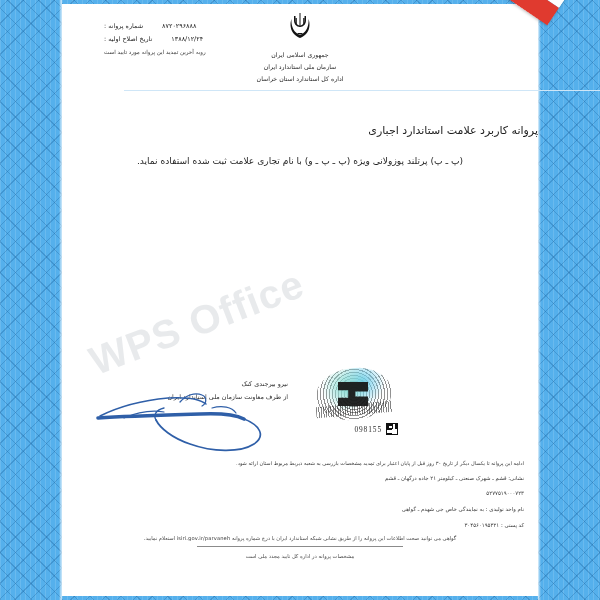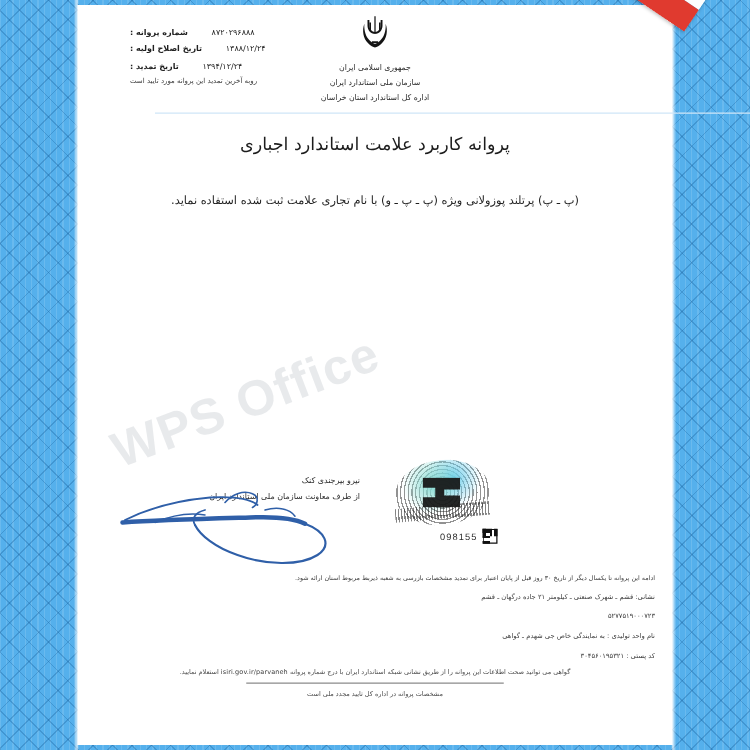--- a/index.html
+++ b/index.html
@@ -108,36 +108,36 @@
     width: 170px;
     text-align: left;
     direction: rtl;
   }
   .hdr-left .row {
     font-size: 6.4px;
     color: #2b2b2b;
     line-height: 2.1;
     white-space: nowrap;
   }
-  .hdr-left .row .lbl { color: #222; font-weight: bold; }
+  .hdr-left .row .lbl { color: #222; }
   .hdr-left .row .val { color: #222; letter-spacing: 0.4px; margin-left: 17px; }
   .hdr-left .sub {
     font-size: 5.6px;
     color: #3a3a3a;
     margin-top: 2px;
     white-space: nowrap;
   }
 
   
   .doc-title {
     position: absolute;
-    left: 0; top: 104px;
+    left: 0; top: 120px;
     width: 100%;
-    text-align: center;
-    font-size: 14px;
+    text-align: right;
+    font-size: 11px;
     color: #1c1c1c;
     letter-spacing: 0.4px;
   }
 
   
   .body-block {
     position: absolute;
     left: 14px; top: 140px;
     width: 448px;
     direction: rtl;
@@ -222,21 +222,21 @@
     background-color: #ffffff;
     background-image:
       linear-gradient(90deg, #111 0 25%, transparent 25% 50%, #111 50% 62%, transparent 62% 75%, #111 75% 100%),
       linear-gradient(0deg,  #111 0 20%, transparent 20% 40%, #111 40% 55%, transparent 55% 72%, #111 72% 100%);
     background-size: 100% 50%, 50% 100%;
     background-position: 0 0, 0 0;
     background-repeat: no-repeat;
     box-shadow: inset 0 0 0 1px #111;
   }
   .serial-num {
-    font-family: Liberation Sans, sans-serif;
+    font-family: Liberation Serif, serif;
     font-size: 7.4px;
     color: #2b2b2b;
     letter-spacing: 0.9px;
   }
 
   
   .sign-block {
     position: absolute;
     left: 36px; top: 374px;
     width: 190px;
@@ -339,24 +339,20 @@
 
       <div class="hdr-left">
         <div class="row">
           <span class="val">۸۷۲۰۲۹۶۸۸۸</span>
           <span class="lbl">شماره پروانه :</span>
         </div>
         <div class="row">
           <span class="val">۱۳۸۸/۱۲/۲۴</span>
           <span class="lbl">تاریخ اصلاح اولیه :</span>
         </div>
-        <div class="row">
-          <span class="val">۱۳۹۴/۱۲/۲۴</span>
-          <span class="lbl">تاریخ تمدید :</span>
-        </div>
         <div class="sub">روبه آخرین تمدید این پروانه مورد تایید است</div>
       </div>
     </div>
 
     <div class="doc-title">پروانه کاربرد علامت استاندارد اجباری</div>
 
     <div class="body-block">
       <div class="body-line last">(پ ـ پ) پرتلند پوزولانی ویژه (پ ـ پ ـ و) با نام تجاری علامت ثبت شده استفاده نماید.</div>
     </div>
 

